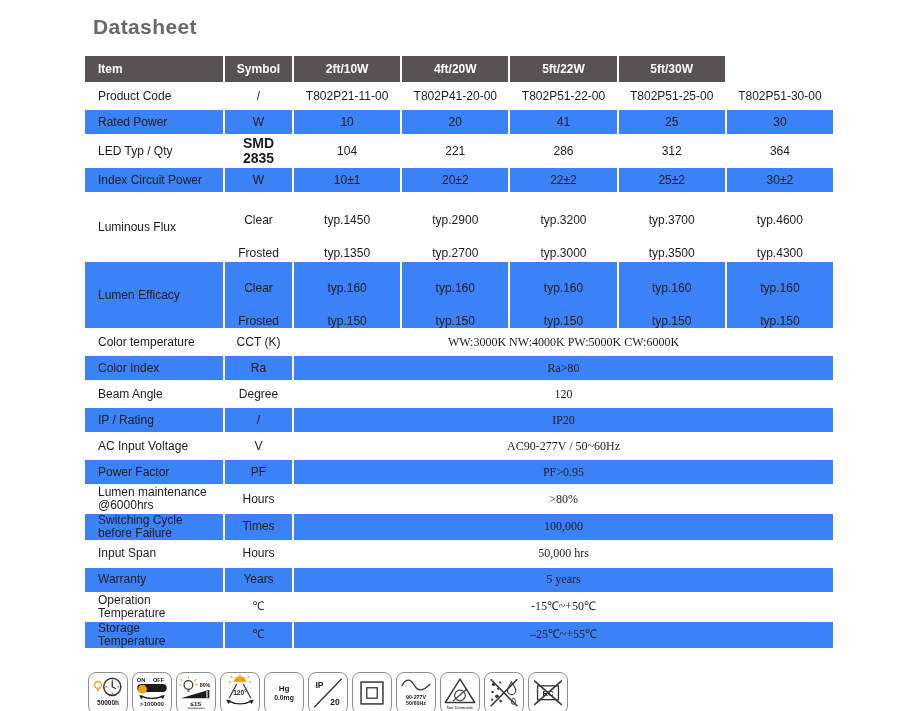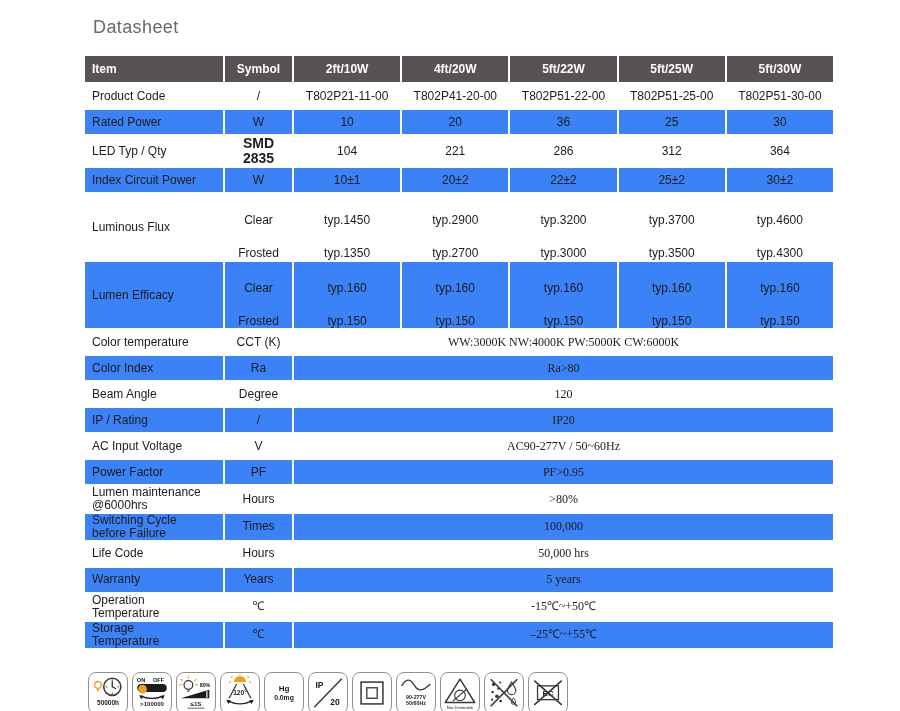--- a/index.html
+++ b/index.html
@@ -4,32 +4,32 @@
 <style>
   * { box-sizing: border-box; }
   html,body { margin:0; padding:0; }
   body {
     width:900px; height:711px; background:#ffffff; position:relative;
     font-family:"Liberation Sans", sans-serif; color:#1d1b1b;
     -webkit-font-smoothing:antialiased;
   }
   .wrap { position:absolute; left:85px; top:14px; width:748px; }
   .title {
-    font-size:18px; font-weight:400; color:#6b6867; letter-spacing:.4px;
+    font-size:21px; font-weight:700; color:#6b6867; letter-spacing:.4px;
     margin:0 0 16px 8px; line-height:26px;
   }
   
   .table { display:flex; flex-direction:column; gap:2px; background:#fff; }
   .tr { display:grid; grid-template-columns:138px 67px repeat(5,1fr); column-gap:2px; }
   .td {
     display:flex; align-items:center; justify-content:center;
     font-size:12px; line-height:1.08; text-align:center; min-height:24px;
     background:transparent;
   }
-  .td.item { justify-content:flex-start; text-align:left; padding-left:7px; white-space:pre-line; }
+  .td.item { justify-content:flex-start; text-align:left; padding-left:13px; white-space:pre-line; }
   .head .td { background:#585254; color:#fff; font-weight:bold; min-height:26px; }
   .alt .td { background:#3b82f6; }
   .merge .val { grid-column:3 / -1;font-family:Liberation Serif, serif; }
   .double .td { min-height:51px; }
   .stack { flex-direction:column; justify-content:space-evenly; }
   .stack span { display:block;margin-top:20px; }
   .smd { font-size:14px; font-weight:bold; white-space:pre-line; }
   
   .icons { display:flex; gap:4px; margin:24px 0 0 3px; }
   .ic {
@@ -46,40 +46,39 @@
   <h1 class="title">Datasheet</h1>
 
   <div class="table">
 
     <div class="tr head">
       <div class="td item">Item</div>
       <div class="td">Symbol</div>
       <div class="td">2ft/10W</div>
       <div class="td">4ft/20W</div>
       <div class="td">5ft/22W</div>
-      <div class="td">5ft/25W</div>
       <div class="td">5ft/30W</div>
     </div>
 
     <div class="tr">
       <div class="td item">Product Code</div>
       <div class="td">/</div>
       <div class="td">T802P21-11-00</div>
       <div class="td">T802P41-20-00</div>
       <div class="td">T802P51-22-00</div>
       <div class="td">T802P51-25-00</div>
       <div class="td">T802P51-30-00</div>
     </div>
 
     <div class="tr alt">
       <div class="td item">Rated Power</div>
       <div class="td">W</div>
       <div class="td">10</div>
       <div class="td">20</div>
-      <div class="td">36</div>
+      <div class="td">41</div>
       <div class="td">25</div>
       <div class="td">30</div>
     </div>
 
     <div class="tr">
       <div class="td item">LED Typ / Qty</div>
       <div class="td smd">SMD
 2835</div>
       <div class="td">104</div>
       <div class="td">221</div>
@@ -198,21 +197,21 @@
     </div>
 
     <div class="tr merge alt">
       <div class="td item">Switching Cycle
 before Failure</div>
       <div class="td">Times</div>
       <div class="td val">100,000</div>
     </div>
 
     <div class="tr merge">
-      <div class="td item">Life Code</div>
+      <div class="td item">Input Span</div>
       <div class="td">Hours</div>
       <div class="td val">50,000 hrs</div>
     </div>
 
     <div class="tr merge alt">
       <div class="td item">Warranty</div>
       <div class="td">Years</div>
       <div class="td val">5 years</div>
     </div>
 

